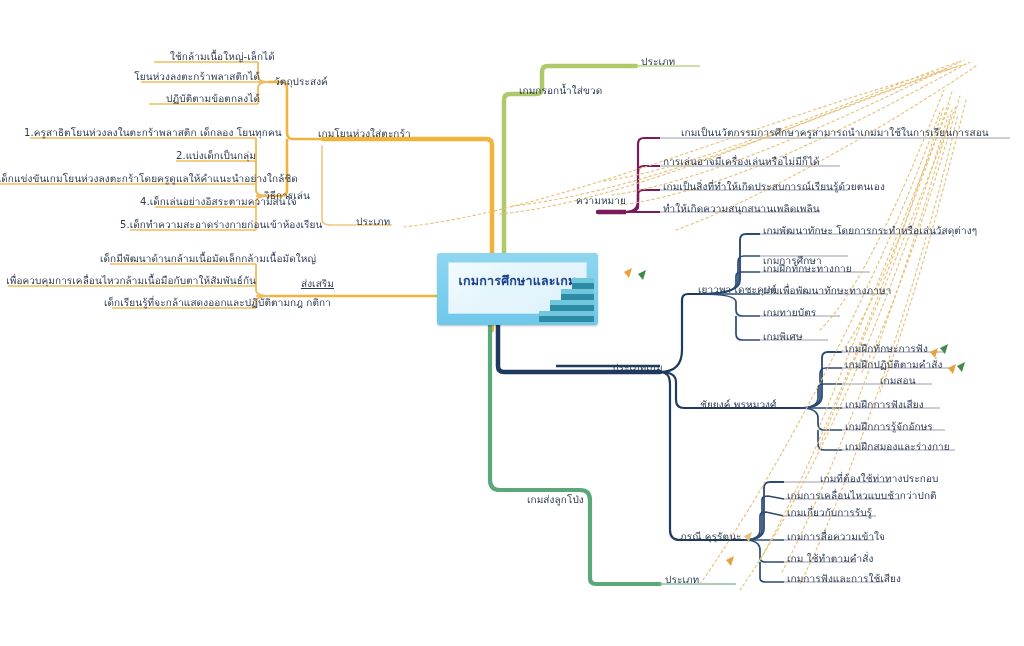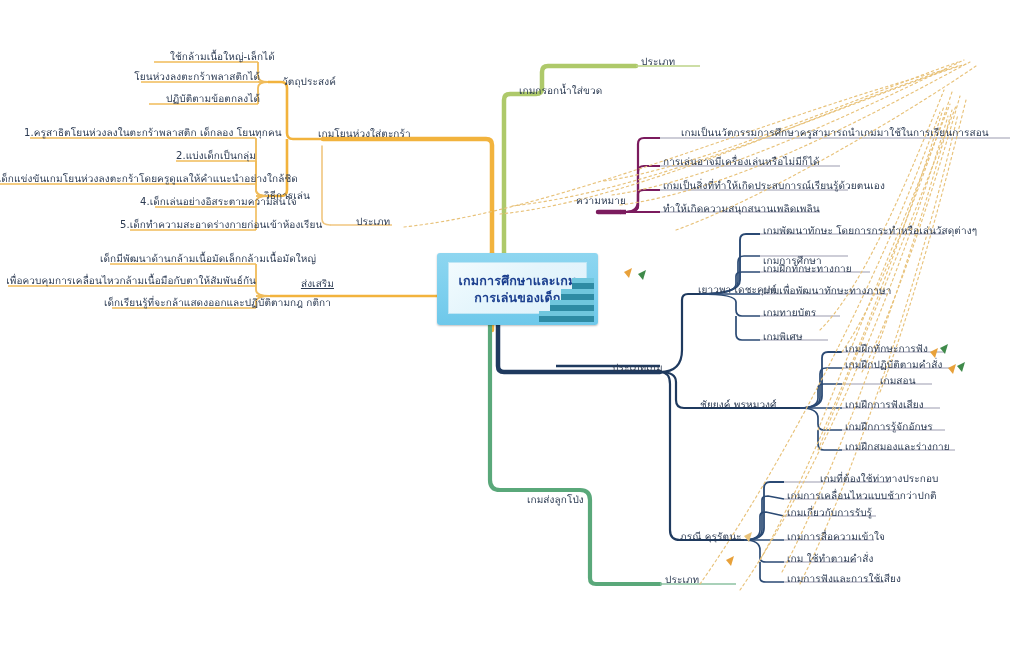--- a/index.html
+++ b/index.html
@@ -189,38 +189,37 @@
       <polygon points="638,274 646,270 643,280" fill="#3f8a4a"></polygon>
       <polygon points="744,536 752,532 749,542" fill="#e8c27a"></polygon>
       <polygon points="726,560 734,556 731,566" fill="#e8a13a"></polygon>
     </g>
   </svg>
 
   <div id="central">
     <div class="screen"></div>
     <div class="title">
       <div>เกมการศึกษาและเกม</div>
-      <div>การเล่นของเด็ก</div>
     </div>
     <div class="stairs">
       <div class="tread" style="left:44px;top:0px;width:22px;height:5px;"></div>
       <div class="riser" style="left:44px;top:5px;width:22px;height:7px;"></div>
       <div class="tread" style="left:33px;top:11px;width:33px;height:5px;"></div>
       <div class="riser" style="left:33px;top:16px;width:33px;height:7px;"></div>
       <div class="tread" style="left:22px;top:22px;width:44px;height:5px;"></div>
       <div class="riser" style="left:22px;top:27px;width:44px;height:7px;"></div>
       <div class="tread" style="left:11px;top:33px;width:55px;height:5px;"></div>
       <div class="riser" style="left:11px;top:38px;width:55px;height:6px;"></div>
     </div>
   </div>
 
   <div class="node left" style="left:170px;top:51px;width:90px;">ใช้กล้ามเนื้อใหญ่-เล็กได้</div>
   <div class="node left" style="left:130px;top:71px;width:130px;">โยนห่วงลงตะกร้าพลาสติกได้</div>
   <div class="node left" style="left:140px;top:93px;width:120px;">ปฏิบัติตามข้อตกลงได้</div>
-  <div class="node left" style="left:266px;top:76px;width:70px;text-align:right;">วัตถุประสงค์</div>
+  <div class="node left" style="left:266px;top:76px;width:70px;text-align:center;">วัตถุประสงค์</div>
 
   <div class="node left" style="left:24px;top:127px;width:232px;">1.ครูสาธิตโยนห่วงลงในตะกร้าพลาสติก เด็กลอง โยนทุกคน</div>
   <div class="node left" style="left:170px;top:150px;width:86px;">2.แบ่งเด็กเป็นกลุ่ม</div>
   <div class="node left" style="left:-12px;top:173px;width:268px;">3.เด็กแข่งขันเกมโยนห่วงลงตะกร้าโดยครูดูแลให้คำแนะนำอย่างใกล้ชิด</div>
   <div class="node left" style="left:140px;top:196px;width:116px;">4.เด็กเล่นอย่างอิสระตามความสนใจ</div>
   <div class="node left" style="left:120px;top:219px;width:136px;">5.เด็กทำความสะอาดร่างกายก่อนเข้าห้องเรียน</div>
   <div class="node left" style="left:264px;top:190px;width:70px;text-align:left;">วิธีการเล่น</div>
 
   <div class="node left" style="left:100px;top:253px;width:183px;">เด็กมีพัฒนาด้านกล้ามเนื้อมัดเล็กกล้ามเนื้อมัดใหญ่</div>
   <div class="node left" style="left:0px;top:275px;width:256px;">เพื่อควบคุมการเคลื่อนไหวกล้ามเนื้อมือกับตาให้สัมพันธ์กัน</div>
@@ -229,21 +228,21 @@
 
   <div class="node" style="left:318px;top:128px;">เกมโยนห่วงใส่ตะกร้า</div>
   <div class="node" style="left:356px;top:216px;">ประเภท</div>
 
   <div class="node" style="left:519px;top:85px;">เกมกรอกน้ำใส่ขวด</div>
   <div class="node" style="left:641px;top:56px;">ประเภท</div>
 
   <div class="node" style="left:576px;top:195px;">ความหมาย</div>
   <div class="node" style="left:681px;top:128px;font-family:Liberation Mono, monospace;">เกมเป็นนวัตกรรมการศึกษาครูสามารถนำเกมมาใช้ในการเรียนการสอน</div>
   <div class="node" style="left:663px;top:156px;">การเล่นอาจมีเครื่องเล่นหรือไม่มีก็ได้</div>
-  <div class="node" style="left:663px;top:181px;font-family:Liberation Mono, monospace;">เกมเป็นสิ่งที่ทำให้เกิดประสบการณ์เรียนรู้ด้วยตนเอง</div>
+  <div class="node" style="left:663px;top:181px;">เกมเป็นสิ่งที่ทำให้เกิดประสบการณ์เรียนรู้ด้วยตนเอง</div>
   <div class="node" style="left:663px;top:203px;">ทำให้เกิดความสนุกสนานเพลิดเพลิน</div>
 
   <div class="node" style="left:612px;top:362px;">ประเภทเกม</div>
 
   <div class="node" style="left:698px;top:284px;">เยาวพา เดชะคุปต์</div>
   <div class="node" style="left:763px;top:225px;">เกมพัฒนาทักษะ โดยการกระทำหรือเล่นวัสดุต่างๆ</div>
   <div class="node" style="left:763px;top:247px;margin-top:8px;">เกมการศึกษา</div>
   <div class="node" style="left:763px;top:263px;">เกมฝึกทักษะทางกาย</div>
   <div class="node" style="left:763px;top:285px;">เกมเพื่อพัฒนาทักษะทางภาษา</div>
   <div class="node" style="left:763px;top:307px;">เกมทายบัตร</div>

